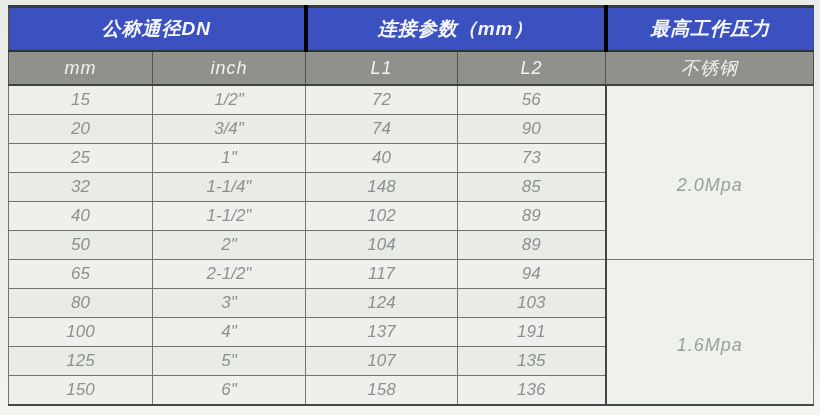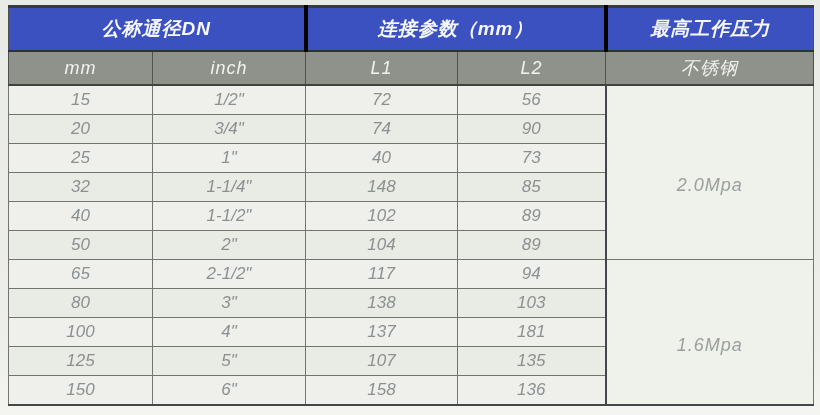--- a/index.html
+++ b/index.html
@@ -149,28 +149,28 @@
         <tr>
     <td>65</td>
     <td>2-1/2"</td>
     <td>117</td>
     <td>94</td>
   <td class="pressure-cell" rowspan="5">1.6Mpa</td>
         </tr>
         <tr>
     <td>80</td>
     <td>3"</td>
-    <td>138</td>
+    <td>124</td>
     <td>103</td>
   </tr>
         <tr>
     <td>100</td>
     <td>4"</td>
     <td>137</td>
-    <td>181</td>
+    <td>191</td>
   </tr>
         <tr>
     <td>125</td>
     <td>5"</td>
     <td>107</td>
     <td>135</td>
   </tr>
         <tr>
     <td>150</td>
     <td>6"</td>

